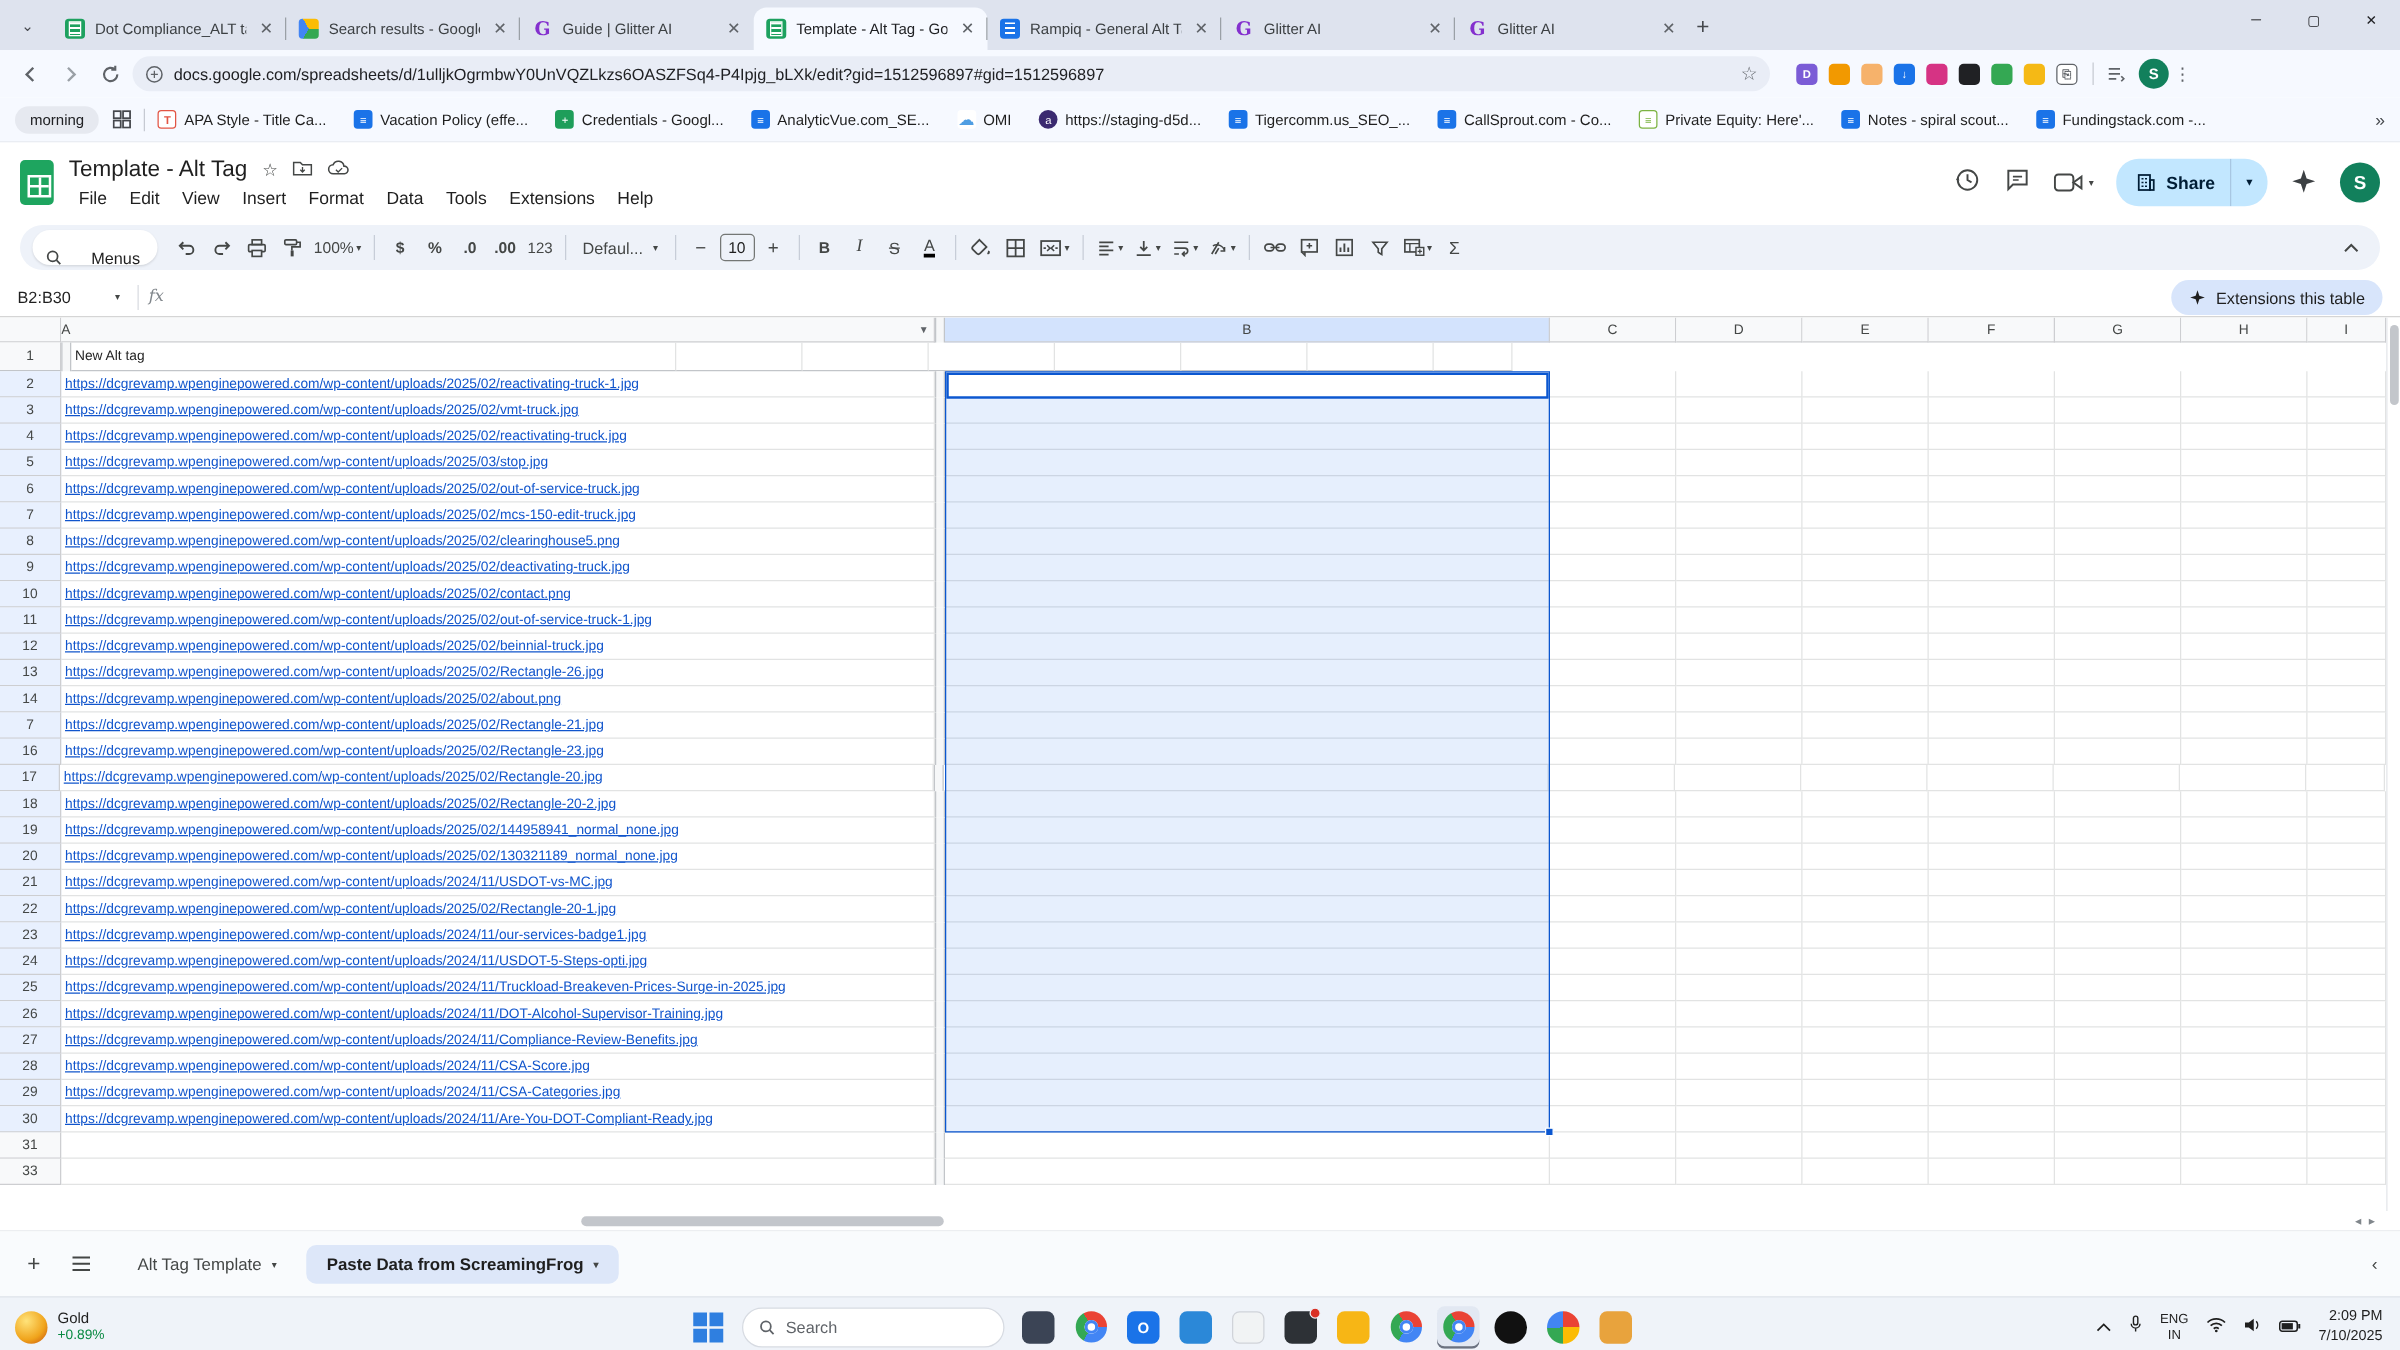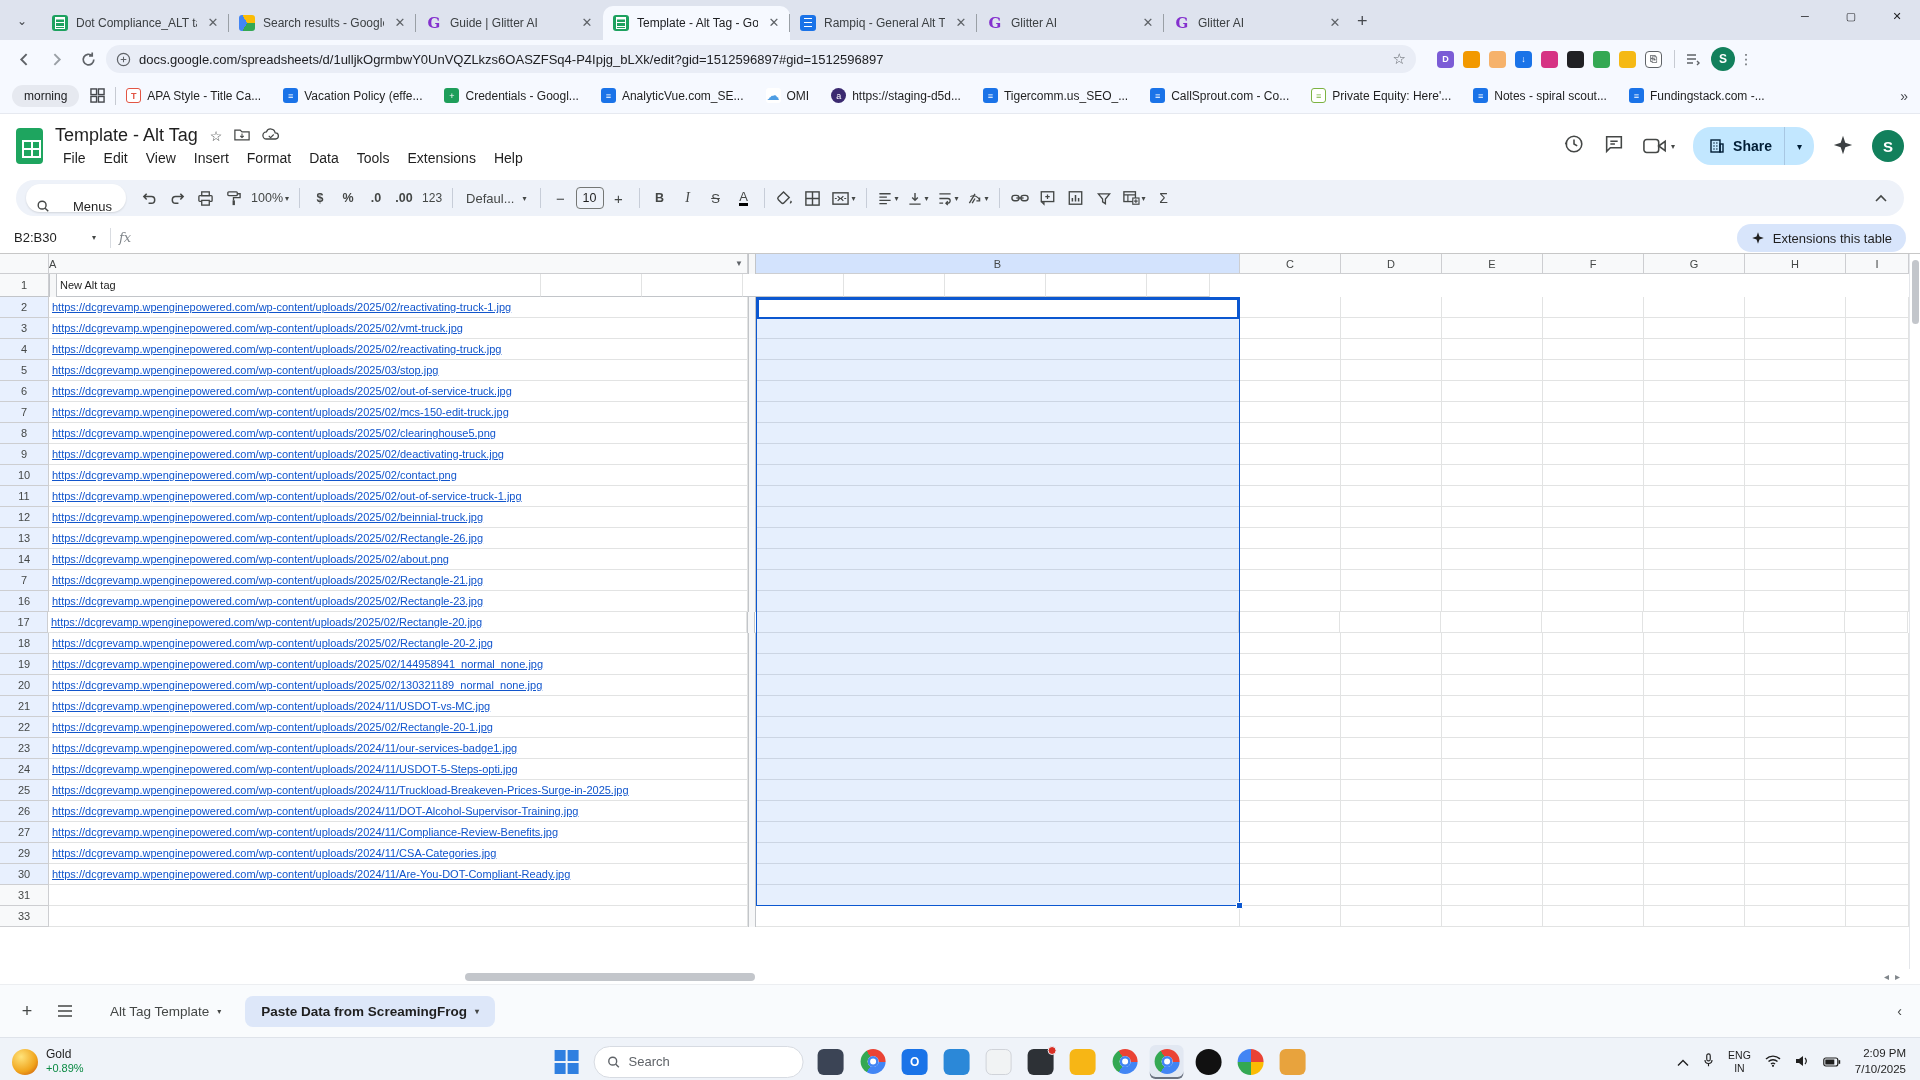--- a/index.html
+++ b/index.html
@@ -926,20 +926,35 @@
         <div class="cell" style="width: 484px; height: 21px;"></div>
         <div class="cell" style="width: 101px; height: 21px;"></div>
         <div class="cell" style="width: 101px; height: 21px;"></div>
         <div class="cell" style="width: 101px; height: 21px;"></div>
         <div class="cell" style="width: 101px; height: 21px;"></div>
         <div class="cell" style="width: 101px; height: 21px;"></div>
         <div class="cell" style="width: 101px; height: 21px;"></div>
         <div class="cell" style="width: 63px; height: 21px;"></div>
       </div>
       <div class="grow">
+        <div class="rnum selrow" style="width: 49px; height: 21px;">28</div>
+        <div class="cell" style="width: 699px; height: 21px;">
+          <a href="#">https://dcgrevamp.wpenginepowered.com/wp-content/uploads/2024/11/CSA-Score.jpg</a>
+        </div>
+        <div class="gapcell" style="width: 8px; height: 21px;"></div>
+        <div class="cell" style="width: 484px; height: 21px;"></div>
+        <div class="cell" style="width: 101px; height: 21px;"></div>
+        <div class="cell" style="width: 101px; height: 21px;"></div>
+        <div class="cell" style="width: 101px; height: 21px;"></div>
+        <div class="cell" style="width: 101px; height: 21px;"></div>
+        <div class="cell" style="width: 101px; height: 21px;"></div>
+        <div class="cell" style="width: 101px; height: 21px;"></div>
+        <div class="cell" style="width: 63px; height: 21px;"></div>
+      </div>
+      <div class="grow">
         <div class="rnum selrow" style="width: 49px; height: 21px;">29</div>
         <div class="cell" style="width: 699px; height: 21px;">
           <a href="#">https://dcgrevamp.wpenginepowered.com/wp-content/uploads/2024/11/CSA-Categories.jpg</a>
         </div>
         <div class="gapcell" style="width: 8px; height: 21px;"></div>
         <div class="cell" style="width: 484px; height: 21px;"></div>
         <div class="cell" style="width: 101px; height: 21px;"></div>
         <div class="cell" style="width: 101px; height: 21px;"></div>
         <div class="cell" style="width: 101px; height: 21px;"></div>
         <div class="cell" style="width: 101px; height: 21px;"></div>

